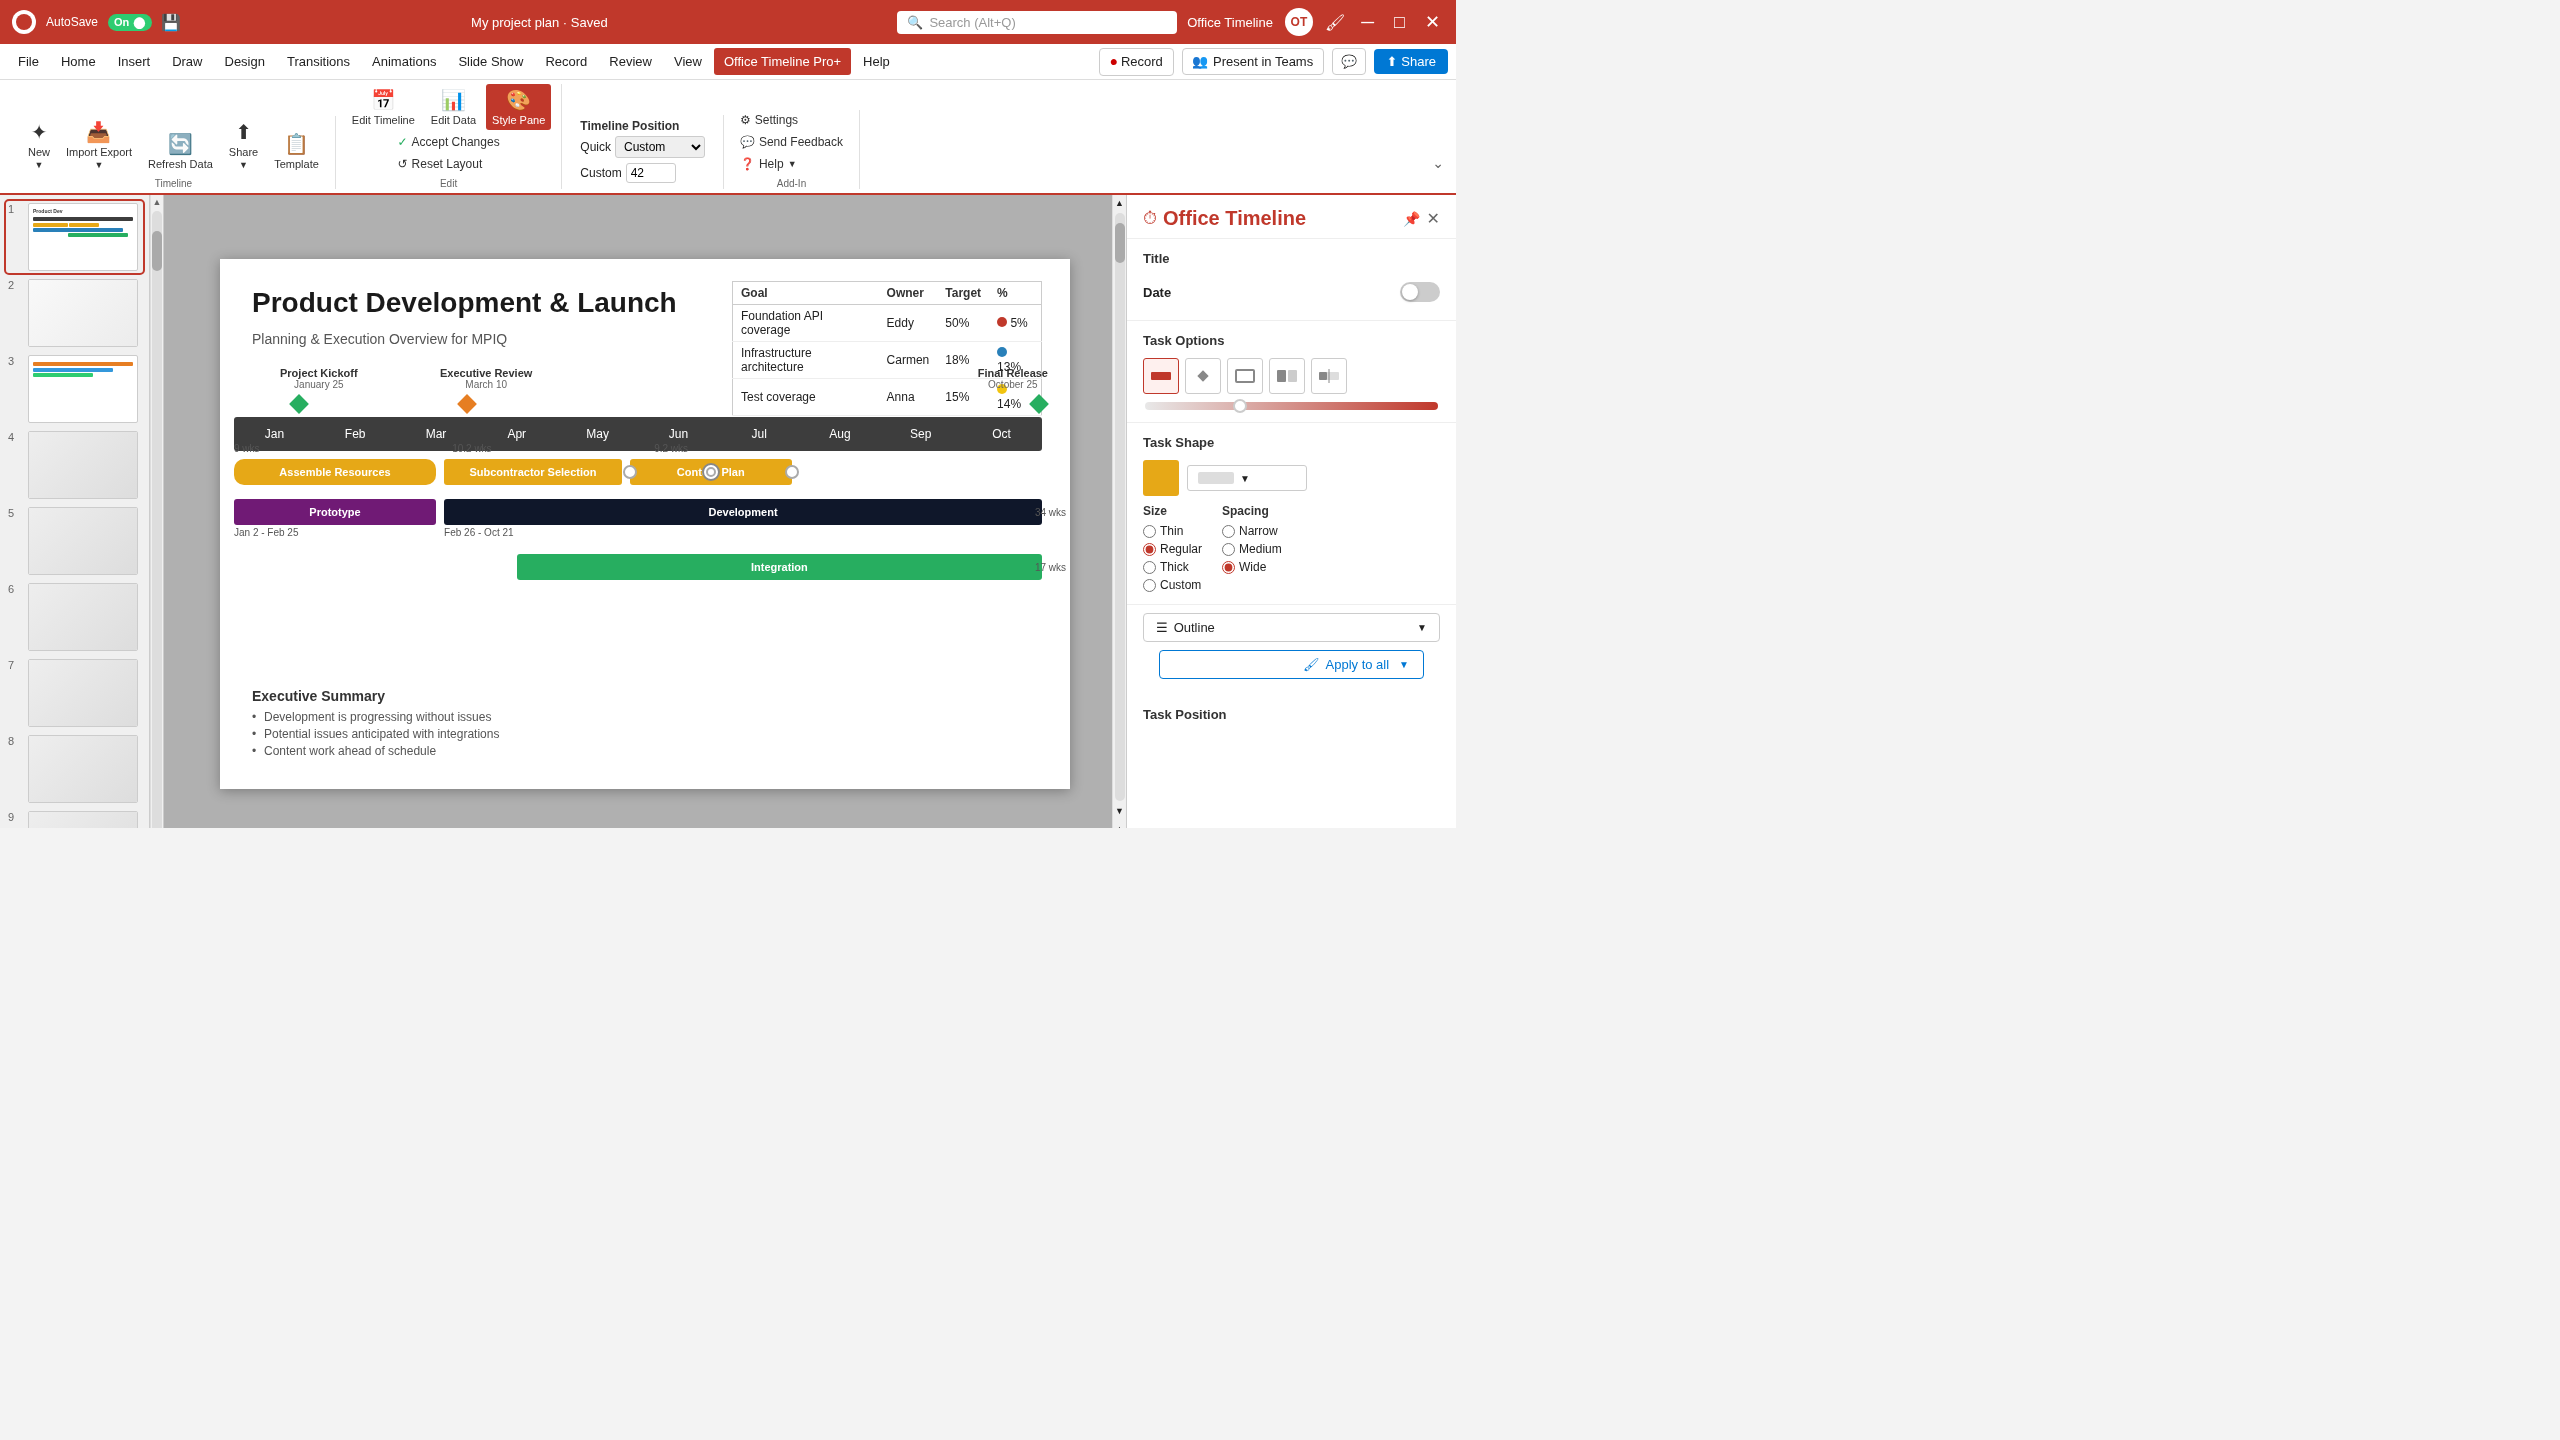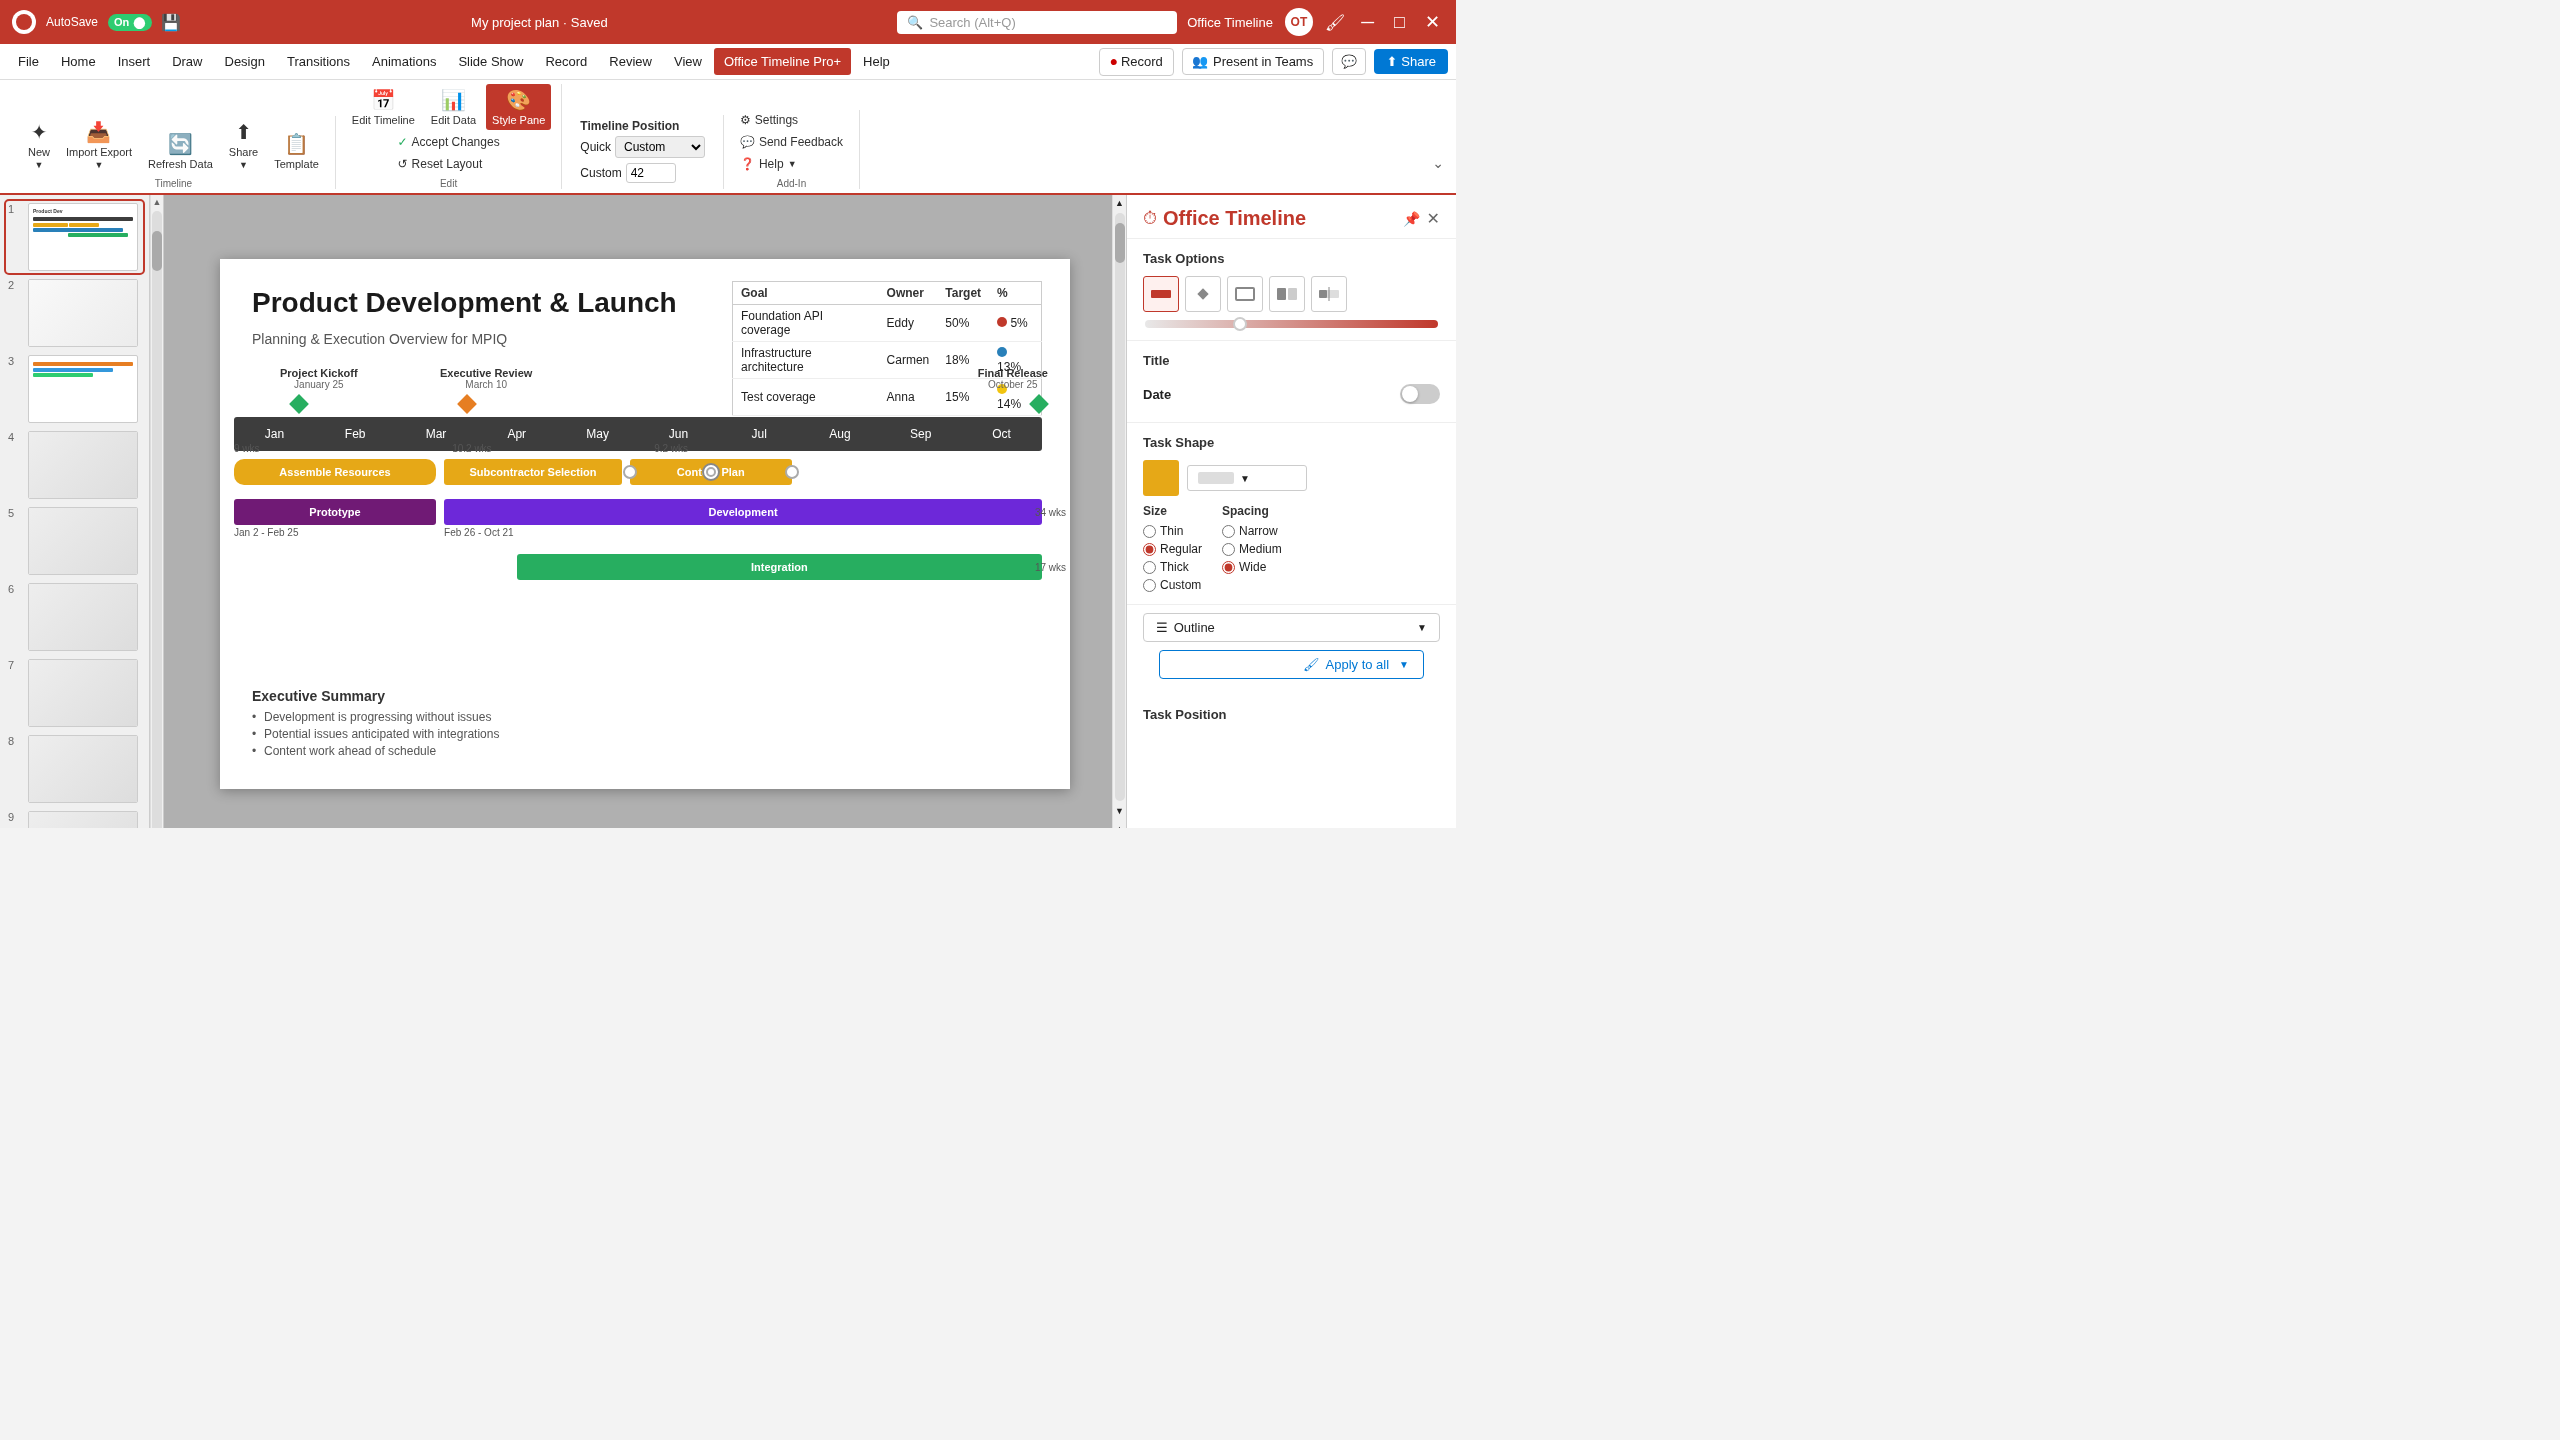--- a/index.html
+++ b/index.html
@@ -445,21 +445,21 @@
 
         <div style="position:absolute;left:59%;top:50%;transform:translate(-50%,-50%);width:18px;height:18px;background:#fff;border:2px solid #888;border-radius:50%;display:flex;align-items:center;justify-content:center;">
           <div style="width:10px;height:10px;border:2px solid #aaa;border-radius:50%;"></div>
         </div>
       </div>
 
       <div style="position:absolute;top:240px;left:14px;right:28px;height:26px;">
 
         <div style="position:absolute;left:0;width:25%;height:100%;background:#701a75;border-radius:3px;display:flex;align-items:center;justify-content:center;color:#fff;font-size:11px;font-weight:600;">Prototype</div>
 
-        <div style="position:absolute;left:26%;right:0;height:100%;background:#6d28d9;border-radius:3px;display:flex;align-items:center;justify-content:center;color:#fff;font-size:11px;font-weight:600;">Development</div>
+        <div style="position:absolute;left:26%;right:0;height:100%;background:#0f172a;border-radius:3px;display:flex;align-items:center;justify-content:center;color:#fff;font-size:11px;font-weight:600;">Development</div>
         <div style="position:absolute;right:-24px;top:50%;transform:translateY(-50%);font-size:10px;color:#555;white-space:nowrap;">34 wks</div>
 
         <div style="position:absolute;top:28px;left:0;font-size:10px;color:#555;">Jan 2 - Feb 25</div>
         <div style="position:absolute;top:28px;left:26%;font-size:10px;color:#555;">Feb 26 - Oct 21</div>
       </div>
 
       <div style="position:absolute;top:295px;left:14px;right:28px;height:26px;">
         <div style="position:absolute;left:35%;right:0;height:100%;background:#27ae60;border-radius:3px;display:flex;align-items:center;justify-content:center;color:#fff;font-size:11px;font-weight:600;">Integration</div>
         <div style="position:absolute;right:-24px;top:50%;transform:translateY(-50%);font-size:10px;color:#555;white-space:nowrap;">17 wks</div>
       </div>
@@ -476,20 +476,32 @@
 
   <div class="right-panel">
     <div class="right-panel-header">
       <div style="display:flex;align-items:center;gap:6px;">
         <span style="font-size:18px;color:#c0382b;">⏱</span>
         <span class="right-panel-title">Office Timeline</span>
       </div>
       <div style="display:flex;align-items:center;gap:6px;">
         <button style="background:none;border:none;cursor:pointer;font-size:14px;color:#666;">📌</button>
         <button class="right-panel-close">✕</button>
+      </div>
+    </div>
+
+    <div class="panel-section">
+      <div class="title-row">
+        <span class="panel-section-title">Title</span>
+      </div>
+      <div class="title-row">
+        <span style="font-size:13px;font-weight:600;">Date</span>
+        <div class="toggle-switch off">
+          <div class="toggle-knob"></div>
+        </div>
       </div>
     </div>
 
     <div class="panel-section">
       <div class="panel-section-title">Task Options</div>
       <div class="shape-options">
 
         <div class="shape-opt active">
           <svg width="20" height="12">
               <rect x="0" y="2" width="20" height="8" fill="#c0382b" rx="1"></rect>
@@ -520,32 +532,20 @@
             <rect x="1" y="3" width="20" height="8" fill="#ddd" rx="1"></rect>
             <rect x="1" y="3" width="8" height="8" fill="#888" rx="1"></rect>
             <line x1="11" y1="0" x2="11" y2="14" stroke="#888" stroke-width="1"></line>
           </svg>
         </div>
       </div>
 
       <div style="margin-top:8px;padding:0 2px;">
         <div style="width:100%;height:8px;border-radius:4px;background:linear-gradient(to right,#e8e8e8,#c0382b);position:relative;cursor:pointer;">
           <div style="position:absolute;left:30%;top:-3px;width:14px;height:14px;background:#fff;border:2px solid #ccc;border-radius:50%;cursor:pointer;"></div>
-        </div>
-      </div>
-    </div>
-
-    <div class="panel-section">
-      <div class="title-row">
-        <span class="panel-section-title">Title</span>
-      </div>
-      <div class="title-row">
-        <span style="font-size:13px;font-weight:600;">Date</span>
-        <div class="toggle-switch off">
-          <div class="toggle-knob"></div>
         </div>
       </div>
     </div>
 
     <div class="task-shape-section">
       <div class="panel-section-title">Task Shape</div>
       <div class="color-and-shape">
         <div class="color-box" style="background:#e6a817;"></div>
         <div class="shape-select">
           <svg width="40" height="16">

